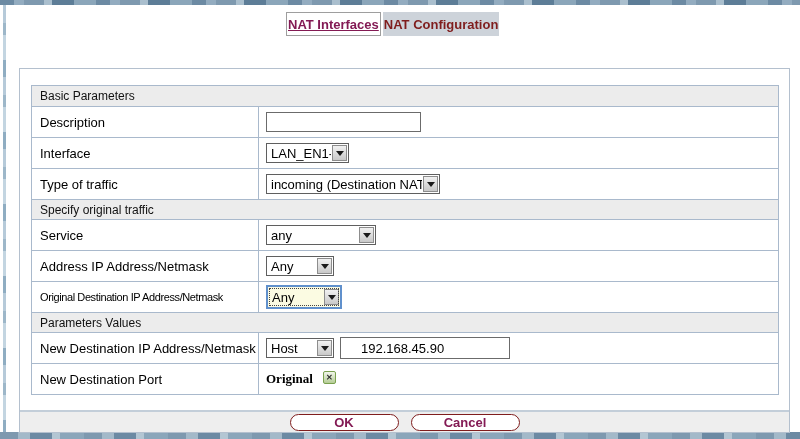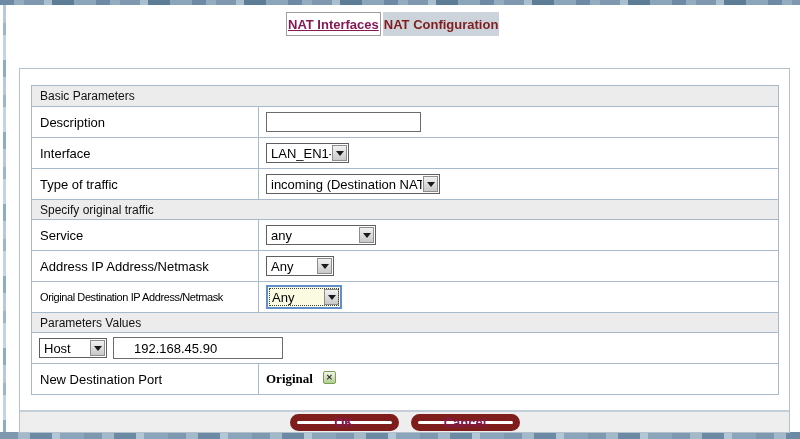--- a/index.html
+++ b/index.html
@@ -123,21 +123,21 @@
   }
 
   
   .panel-footer {
     position: absolute; left: 0; right: 0; bottom: 0; height: 22px;
     background: #eeeeee; border-top: 2px solid #c3ced9;
     display: flex; align-items: center; justify-content: center; gap: 12px;
   }
   .pill {
     width: 109px; height: 17px; border-radius: 9px;
-    border: 7px solid #7f1d1d; background: #ffffff;
+    border: 1px solid #7f1d1d; background: #ffffff;
     color: #831a54; font-weight: bold; font-size: 13px;
     font-family: "Liberation Sans", sans-serif;
     display: flex; align-items: center; justify-content: center;
     cursor: pointer; padding: 0; line-height: 1;
   }
 </style>
 </head>
 <body>
 
 <div class="band-top"></div>
@@ -220,20 +220,21 @@
           <span class="cbtn">
               <i class="tri"></i>
             </span>
         </div>
       </div>
     </div>
 
     <div class="frow frow-header">Parameters Values</div>
 
     <div class="frow frow-field">
+      <div class="cell-label">New Destination IP Address/Netmask</div>
       <div class="cell-field">
         <div class="combo w-host">
           <span class="ctext">Host</span>
           <span class="cbtn">
               <i class="tri"></i>
             </span>
         </div>
         <input class="textbox tb-ip" type="text" value="192.168.45.90" style="">
       </div>
     </div>

